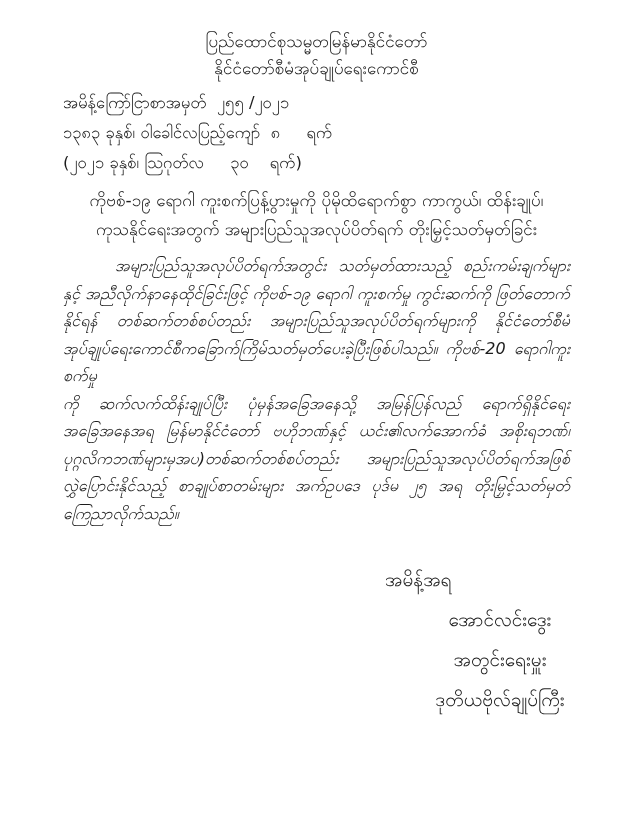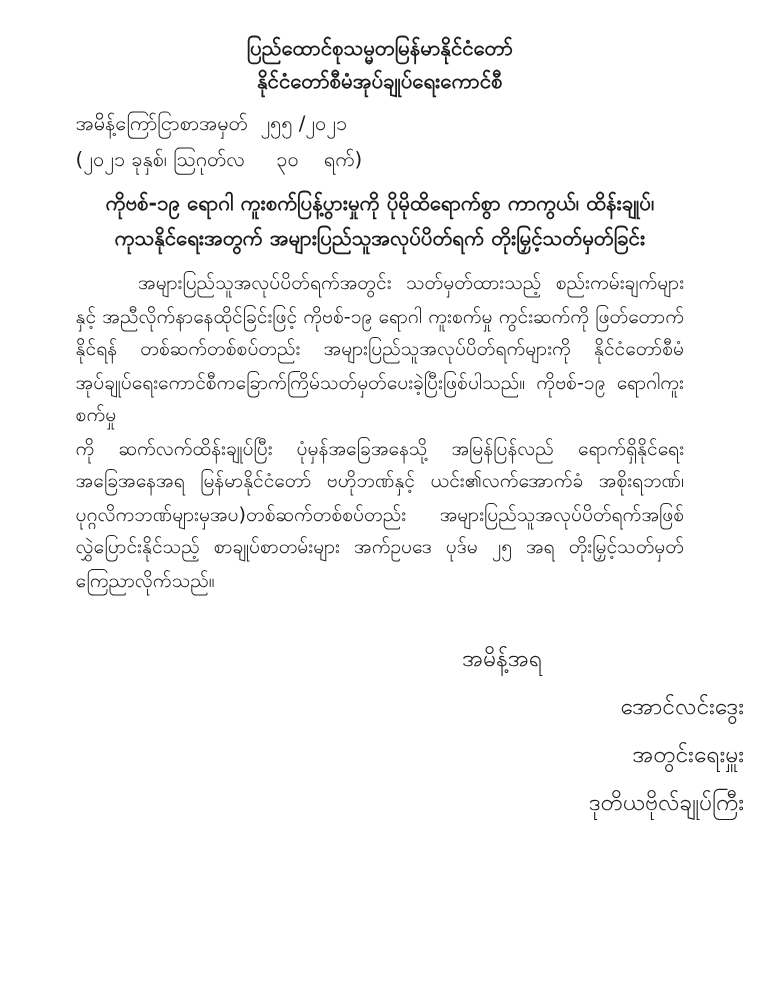--- a/index.html
+++ b/index.html
@@ -11,84 +11,86 @@
     color: #1c1c1c;
     overflow: hidden;
   }
   .page {
     width: 633px;
     height: 834px;
     background: #ffffff;
     padding: 28px 63px 0 63px;
   }
   .h-bold {
-    font-weight: bold;
+    font-weight: normal;
     font-size: 17px;
     line-height: 27px;
     text-align: center;
     white-space: pre-wrap;
   }
   .meta-block { margin-top: 6px; }
   .meta {
     font-size: 16.5px;
     line-height: 30px;
     text-align: left;
     white-space: pre-wrap;
   }
   .subject { margin-top: 8px; }
   .subject .h-bold { line-height: 29px; }
   .body-para {
     margin-top: 8px;
     font-size: 16px;
     line-height: 27.5px;
+    font-style: italic;
   }
   .body-line {
     text-align: justify;
     text-align-last: justify;
     white-space: normal;
   }
   .body-line.indent { padding-left: 52px; }
   .body-line.last { text-align-last: left; }
   .signature {
     margin-top: 32px;
     font-size: 19px;
   }
   .signature > div { line-height: 40px; }
   .sig-by-order { margin-left: 322px; }
   .sig-center {
     width: 240px;
     margin-left: 317px;
-    text-align: right;
+    text-align: center;
   }
 </style>
 </head>
 <body>
 
 <div class="page">
 
   <header>
     <div class="h-bold">ပြည်ထောင်စုသမ္မတမြန်မာနိုင်ငံတော်</div>
     <div class="h-bold">နိုင်ငံတော်စီမံအုပ်ချုပ်ရေးကောင်စီ</div>
 
     <div class="meta-block">
       <div class="meta">အမိန့်ကြော်ငြာစာအမှတ်  ၂၅၅ /၂၀၂၁</div>
+      <div class="meta">၁၃၈၃ ခုနှစ်၊ ဝါခေါင်လပြည့်ကျော်  ၈     ရက်</div>
       <div class="meta">(၂၀၂၁ ခုနှစ်၊ သြဂုတ်လ     ၃၀    ရက်)</div>
     </div>
   </header>
 
   <div class="subject">
     <div class="h-bold">ကိုဗစ်-၁၉ ရောဂါ ကူးစက်ပြန့်ပွားမှုကို ပိုမိုထိရောက်စွာ ကာကွယ်၊ ထိန်းချုပ်၊</div>
     <div class="h-bold">ကုသနိုင်ရေးအတွက် အများပြည်သူအလုပ်ပိတ်ရက် တိုးမြှင့်သတ်မှတ်ခြင်း</div>
   </div>
 
   <div class="body-para">
     <div class="body-line indent">အများပြည်သူအလုပ်ပိတ်ရက်အတွင်း သတ်မှတ်ထားသည့် စည်းကမ်းချက်များ</div>
     <div class="body-line">နှင့် အညီလိုက်နာနေထိုင်ခြင်းဖြင့် ကိုဗစ်-၁၉ ရောဂါ ကူးစက်မှု ကွင်းဆက်ကို ဖြတ်တောက်</div>
     <div class="body-line">နိုင်ရန် တစ်ဆက်တစ်စပ်တည်း အများပြည်သူအလုပ်ပိတ်ရက်များကို နိုင်ငံတော်စီမံ</div>
-    <div class="body-line">အုပ်ချုပ်ရေးကောင်စီကခြောက်ကြိမ်သတ်မှတ်ပေးခဲ့ပြီးဖြစ်ပါသည်။ ကိုဗစ်-၁၉ ရောဂါကူးစက်မှု</div>
+    <div class="body-line">အုပ်ချုပ်ရေးကောင်စီကခြောက်ကြိမ်သတ်မှတ်ပေးခဲ့ပြီးဖြစ်ပါသည်။ ကိုဗစ်-20 ရောဂါကူးစက်မှု</div>
     <div class="body-line">ကို ဆက်လက်ထိန်းချုပ်ပြီး ပုံမှန်အခြေအနေသို့ အမြန်ပြန်လည် ရောက်ရှိနိုင်ရေး</div>
     <div class="body-line">အခြေအနေအရ မြန်မာနိုင်ငံတော် ဗဟိုဘဏ်နှင့် ယင်း၏လက်အောက်ခံ အစိုးရဘဏ်၊</div>
     <div class="body-line">ပုဂ္ဂလိကဘဏ်များမှအပ)တစ်ဆက်တစ်စပ်တည်း အများပြည်သူအလုပ်ပိတ်ရက်အဖြစ်</div>
     <div class="body-line">လွှဲပြောင်းနိုင်သည့် စာချုပ်စာတမ်းများ အက်ဥပဒေ ပုဒ်မ ၂၅ အရ တိုးမြှင့်သတ်မှတ်</div>
     <div class="body-line last">ကြေညာလိုက်သည်။</div>
   </div>
 
   <div class="signature">
     <div class="sig-by-order">အမိန့်အရ</div>
     <div class="sig-center">အောင်လင်းဒွေး</div>

